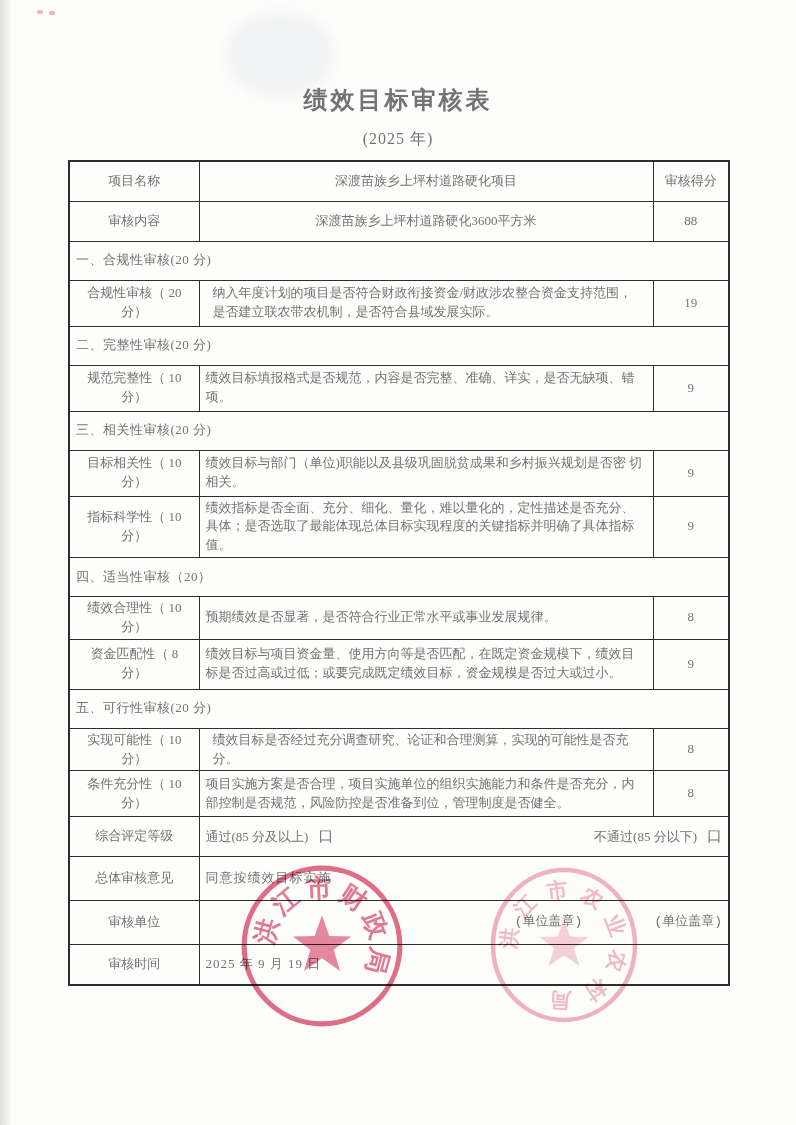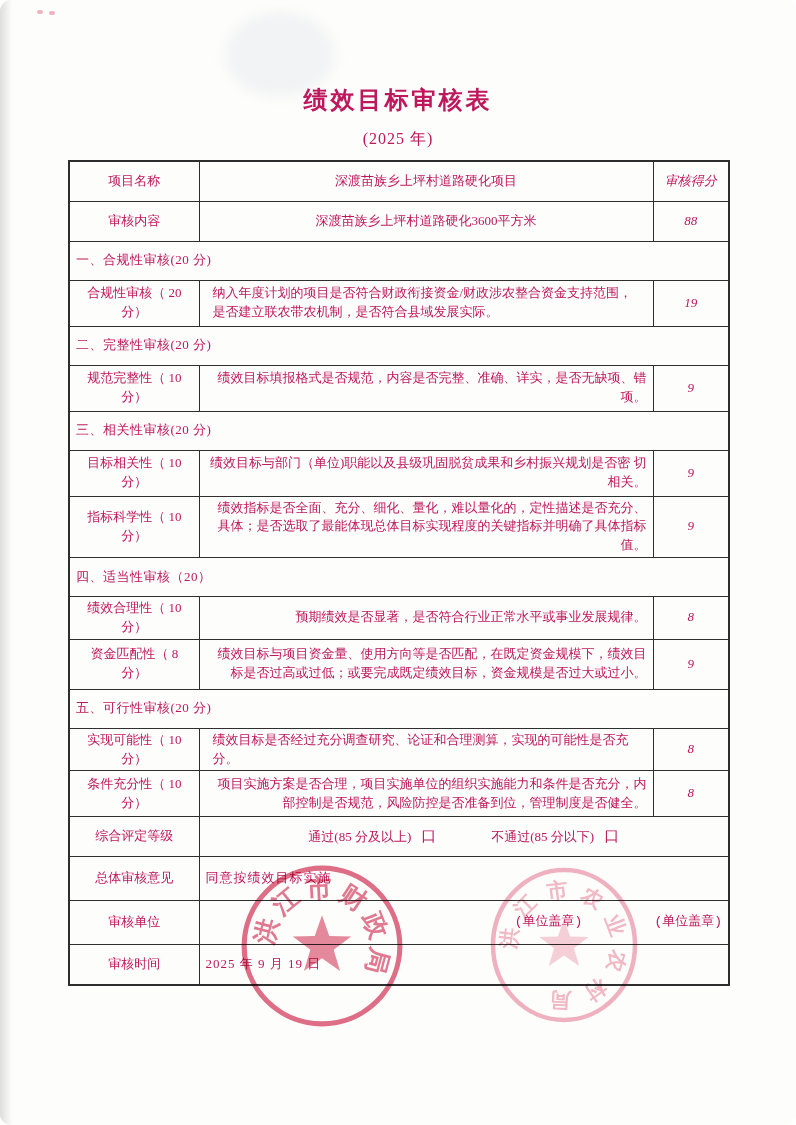--- a/index.html
+++ b/index.html
@@ -1,42 +1,42 @@
 <!DOCTYPE html>
 <html><head>
 <meta charset="utf-8">
 <style>
   html,body{margin:0;padding:0;background:#ffffff;}
   .page{
     position:relative;width:796px;height:1125px;background:#fdfdfb;
-    font-family:"Liberation Serif","DejaVu Serif",serif;color:#be185d;overflow:hidden;border-radius:11px;
+    font-family:"Liberation Serif","DejaVu Serif",serif;color:#737373;overflow:hidden;
   }
   .edge-shadow{position:absolute;left:0;top:0;bottom:0;width:12px;
     background:linear-gradient(90deg,rgba(110,110,110,.22),rgba(255,255,255,0));}
   .smudge{position:absolute;left:225px;top:12px;width:110px;height:85px;border-radius:50%;
     background:rgba(150,160,185,.10);filter:blur(6px);}
   .speck{position:absolute;width:6px;height:4px;border-radius:2px;background:rgba(221,91,120,.45);}
   .speck.s1{left:37px;top:10px;} .speck.s2{left:49px;top:11px;}
 
   .doc-title{position:absolute;top:84px;left:0;right:0;text-align:center;
     font-size:24px;font-weight:bold;letter-spacing:3px;}
   .doc-subtitle{position:absolute;top:129px;left:0;right:0;text-align:center;
     font-size:16px;letter-spacing:1px;}
 
   table.review{position:absolute;left:68px;top:160px;width:660px;
     border-collapse:collapse;table-layout:fixed;border:2px solid #2e2e2e;}
   table.review td{border:1.5px solid #2e2e2e;vertical-align:middle;
     font-size:13px;line-height:1.45;padding:2px 6px;}
   td.lbl{text-align:center;font-size:13.5px;padding:2px 4px;}
   td.val{text-align:center;}
-  td.score{text-align:center;font-size:14px;font-style:italic;}
+  td.score{text-align:center;font-size:14px;}
   td.sec{font-size:14px;padding-left:5px;letter-spacing:.5px;}
-  td.crit{text-align:right;padding:3px 8px;}
+  td.crit{text-align:left;padding:3px 8px;}
   td.crit.ta-l{text-align:left;padding-left:13px;}
-  .rating-line{display:flex;justify-content:center;gap:55px;align-items:center;}
+  .rating-line{display:flex;justify-content:space-between;gap:55px;align-items:center;}
   .rating-opt .box{display:inline-block;margin-left:10px;font-size:15px;}
   .seal-line{display:flex;justify-content:flex-end;gap:72px;padding-left:34px;font-family:Liberation Mono, monospace;}
   .center-line{letter-spacing:1px;}
 
   .stamp{position:absolute;mix-blend-mode:multiply;}
   .stamp-left{left:238px;top:862px;width:168px;height:168px;opacity:.88;}
   .stamp-right{left:487px;top:864px;width:154px;height:162px;opacity:.62;}
   .stamp svg text{font-family:"Liberation Serif","DejaVu Serif",serif;font-weight:bold;}
 </style>
 </head>

